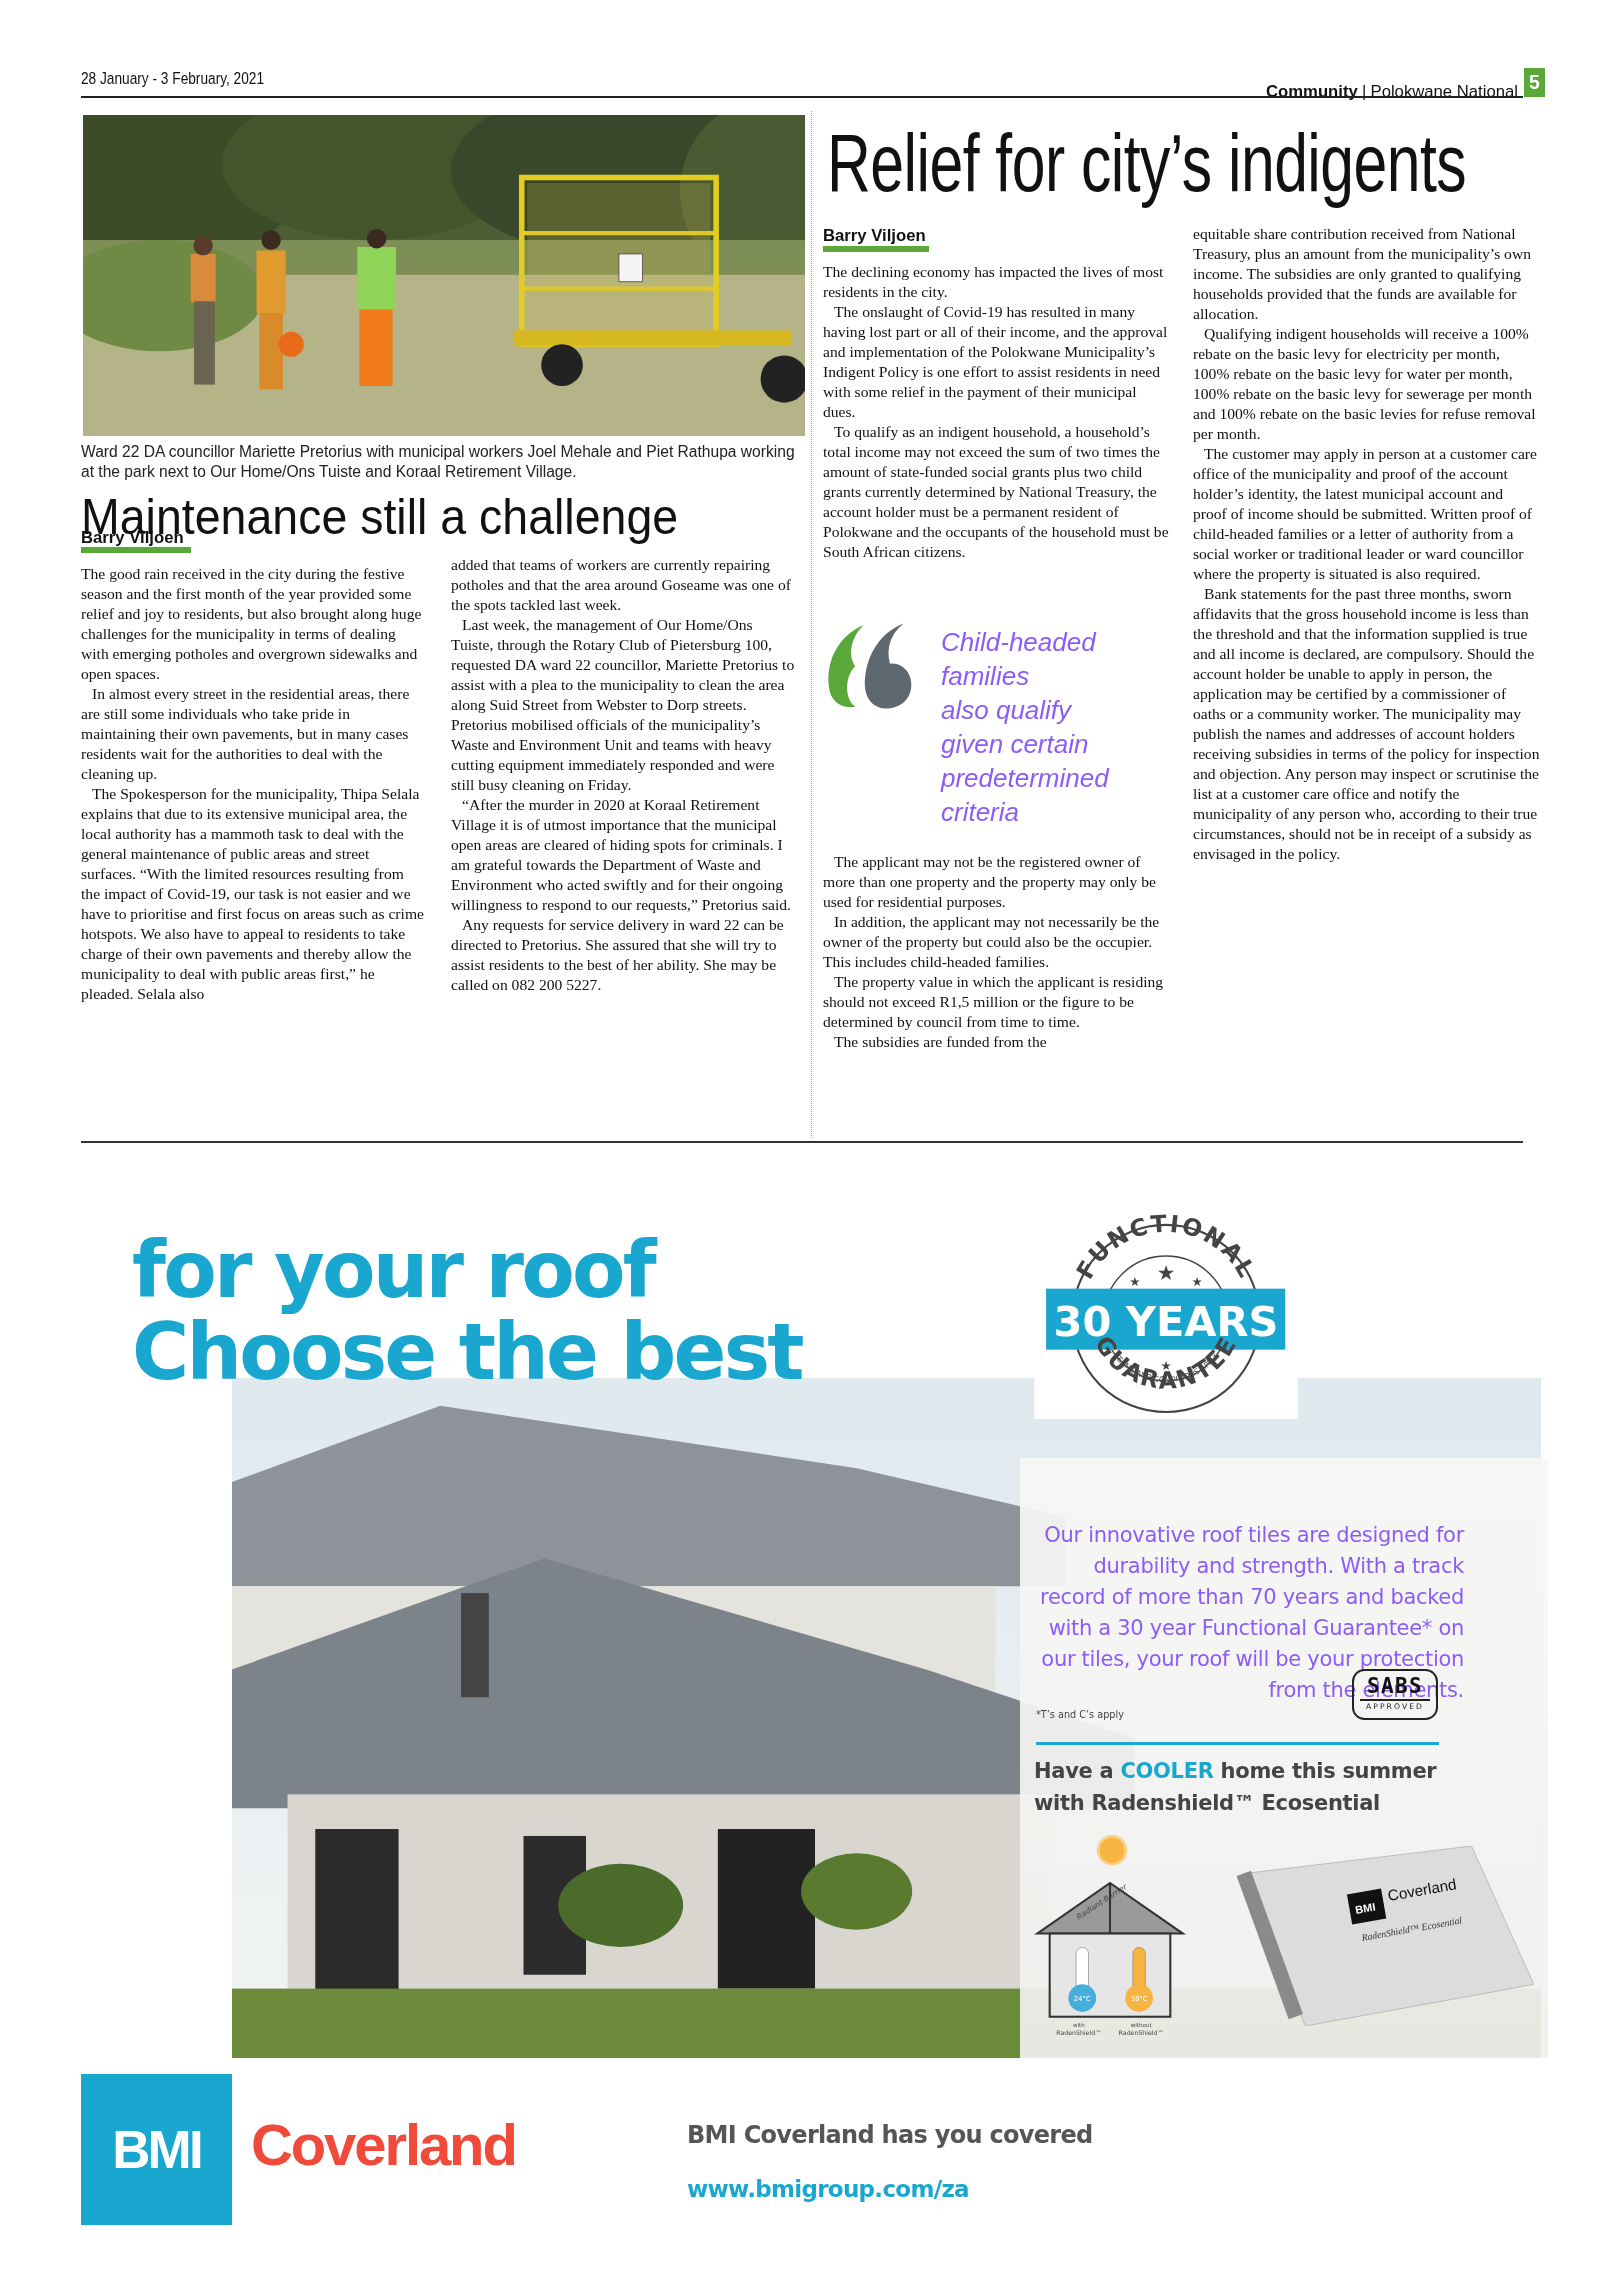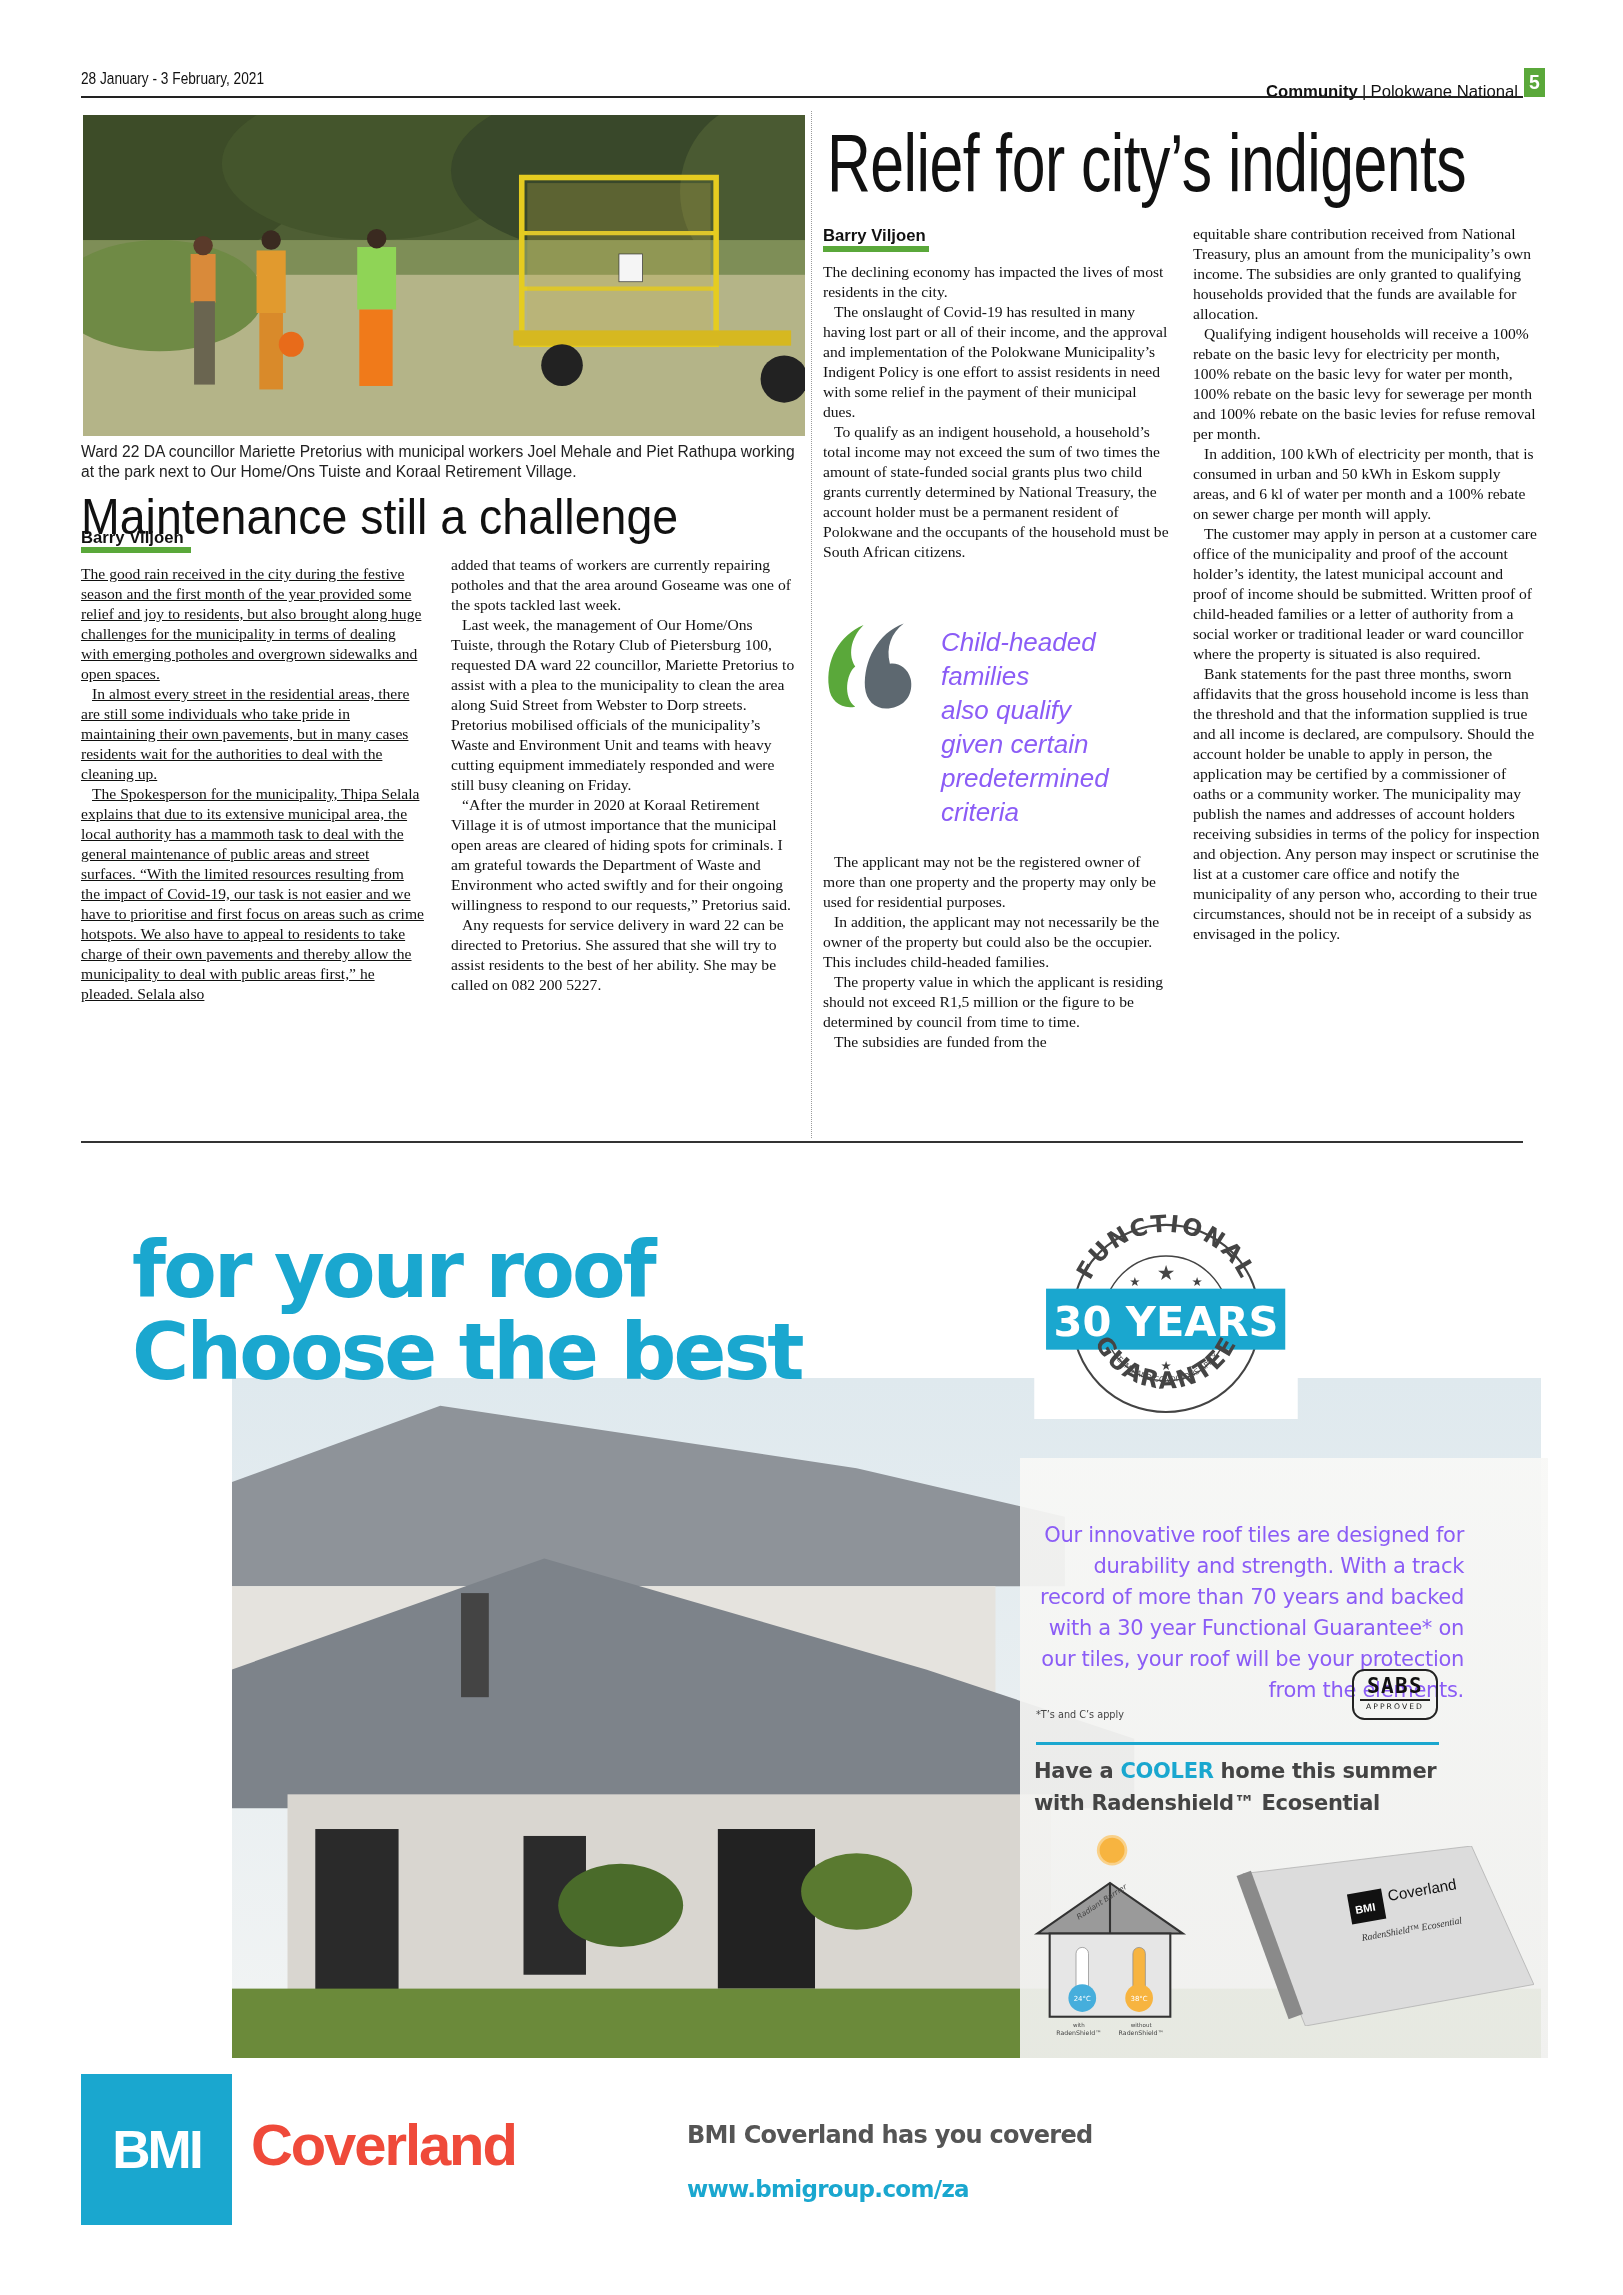--- a/index.html
+++ b/index.html
@@ -108,21 +108,21 @@
 
 <div class="abs caption">Ward 22 DA councillor Mariette Pretorius with municipal workers Joel Mehale and Piet Rathupa working at the park next to Our Home/Ons Tuiste and Koraal Retirement Village.</div>
 
 <div class="abs headline-left">Maintenance still a challenge</div>
 
 <div class="abs byline" style="left:81px; top:526px; margin-top:0; top:528px;">
   <div style="position:absolute; top:0;">Barry Viljoen</div>
 </div>
 <div class="abs byline-bar" style="left:81px; top:547px; width:110px;"></div>
 
-<div class="abs body-col" style="left:81px; top:564px; width:343px;text-decoration:underline;">
+<div class="abs body-col" style="left:81px; top:564px; width:343px;">
   <p>The good rain received in the city during the festive season and the first month of the year provided some relief and joy to residents, but also brought along huge challenges for the municipality in terms of dealing with emerging potholes and overgrown sidewalks and open spaces.</p>
   <p class="ind">In almost every street in the residential areas, there are still some individuals who take pride in maintaining their own pavements, but in many cases residents wait for the authorities to deal with the cleaning up.</p>
   <p class="ind">The Spokesperson for the municipality, Thipa Selala explains that due to its extensive municipal area, the local authority has a mammoth task to deal with the general maintenance of public areas and street surfaces. “With the limited resources resulting from the impact of Covid-19, our task is not easier and we have to prioritise and first focus on areas such as crime hotspots. We also have to appeal to residents to take charge of their own pavements and thereby allow the municipality to deal with public areas first,” he pleaded. Selala also</p>
 </div>
 
 <div class="abs body-col" style="left:451px; top:555px; width:347px;">
   <p>added that teams of workers are currently repairing potholes and that the area around Goseame was one of the spots tackled last week.</p>
   <p class="ind">Last week, the management of Our Home/Ons Tuiste, through the Rotary Club of Pietersburg 100, requested DA ward 22 councillor, Mariette Pretorius to assist with a plea to the municipality to clean the area along Suid Street from Webster to Dorp streets. Pretorius mobilised officials of the municipality’s Waste and Environment Unit and teams with heavy cutting equipment immediately responded and were still busy cleaning on Friday.</p>
   <p class="ind">“After the murder in 2020 at Koraal Retirement Village it is of utmost importance that the municipal open areas are cleared of hiding spots for criminals. I am grateful towards the Department of Waste and Environment who acted swiftly and for their ongoing willingness to respond to our requests,” Pretorius said.</p>
   <p class="ind">Any requests for service delivery in ward 22 can be directed to Pretorius. She assured that she will try to assist residents to the best of her ability. She may be called on 082 200 5227.</p>
@@ -158,21 +158,20 @@
 <div class="abs body-col" style="left:823px; top:852px; width:347px;">
   <p class="ind">The applicant may not be the registered owner of more than one property and the property may only be used for residential purposes.</p>
   <p class="ind">In addition, the applicant may not necessarily be the owner of the property but could also be the occupier. This includes child-headed families.</p>
   <p class="ind">The property value in which the applicant is residing should not exceed R1,5 million or the figure to be determined by council from time to time.</p>
   <p class="ind">The subsidies are funded from the</p>
 </div>
 
 <div class="abs body-col" style="left:1193px; top:224px; width:347px;">
   <p>equitable share contribution received from National Treasury, plus an amount from the municipality’s own income. The subsidies are only granted to qualifying households provided that the funds are available for allocation.</p>
   <p class="ind">Qualifying indigent households will receive a 100% rebate on the basic levy for electricity per month, 100% rebate on the basic levy for water per month, 100% rebate on the basic levy for sewerage per month and 100% rebate on the basic levies for refuse removal per month.</p>
-  <p class="ind">In addition, 100 kWh of electricity per month, that is consumed in urban and 50 kWh in Eskom supply areas, and 6 kl of water per month and a 100% rebate on sewer charge per month will apply.</p>
   <p class="ind">The customer may apply in person at a customer care office of the municipality and proof of the account holder’s identity, the latest municipal account and proof of income should be submitted. Written proof of child-headed families or a letter of authority from a social worker or traditional leader or ward councillor where the property is situated is also required.</p>
   <p class="ind">Bank statements for the past three months, sworn affidavits that the gross household income is less than the threshold and that the information supplied is true and all income is declared, are compulsory. Should the account holder be unable to apply in person, the application may be certified by a commissioner of oaths or a community worker. The municipality may publish the names and addresses of account holders receiving subsidies in terms of the policy for inspection and objection. Any person may inspect or scrutinise the list at a customer care office and notify the municipality of any person who, according to their true circumstances, should not be in receipt of a subsidy as envisaged in the policy.</p>
 </div>
 
 <div class="abs bottom-rule"></div>
 
 <div class="abs house-photo">
   <svg viewBox="0 0 1886 980" preserveAspectRatio="none">
     <defs>
       <linearGradient id="sky" x1="0" y1="0" x2="0" y2="1">

